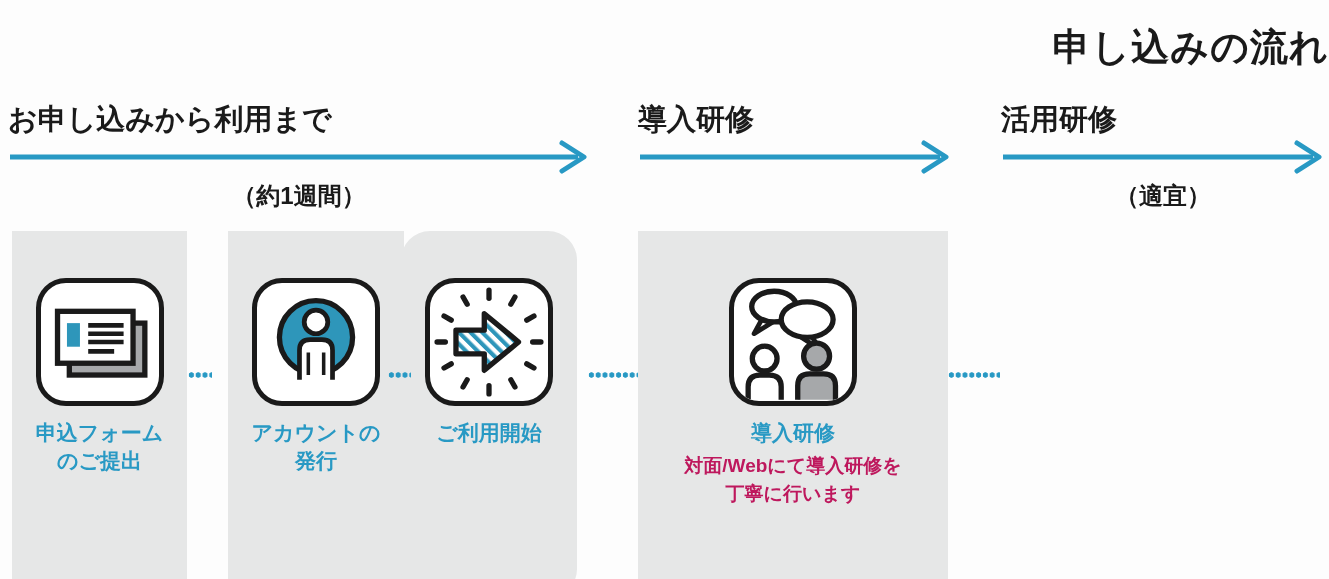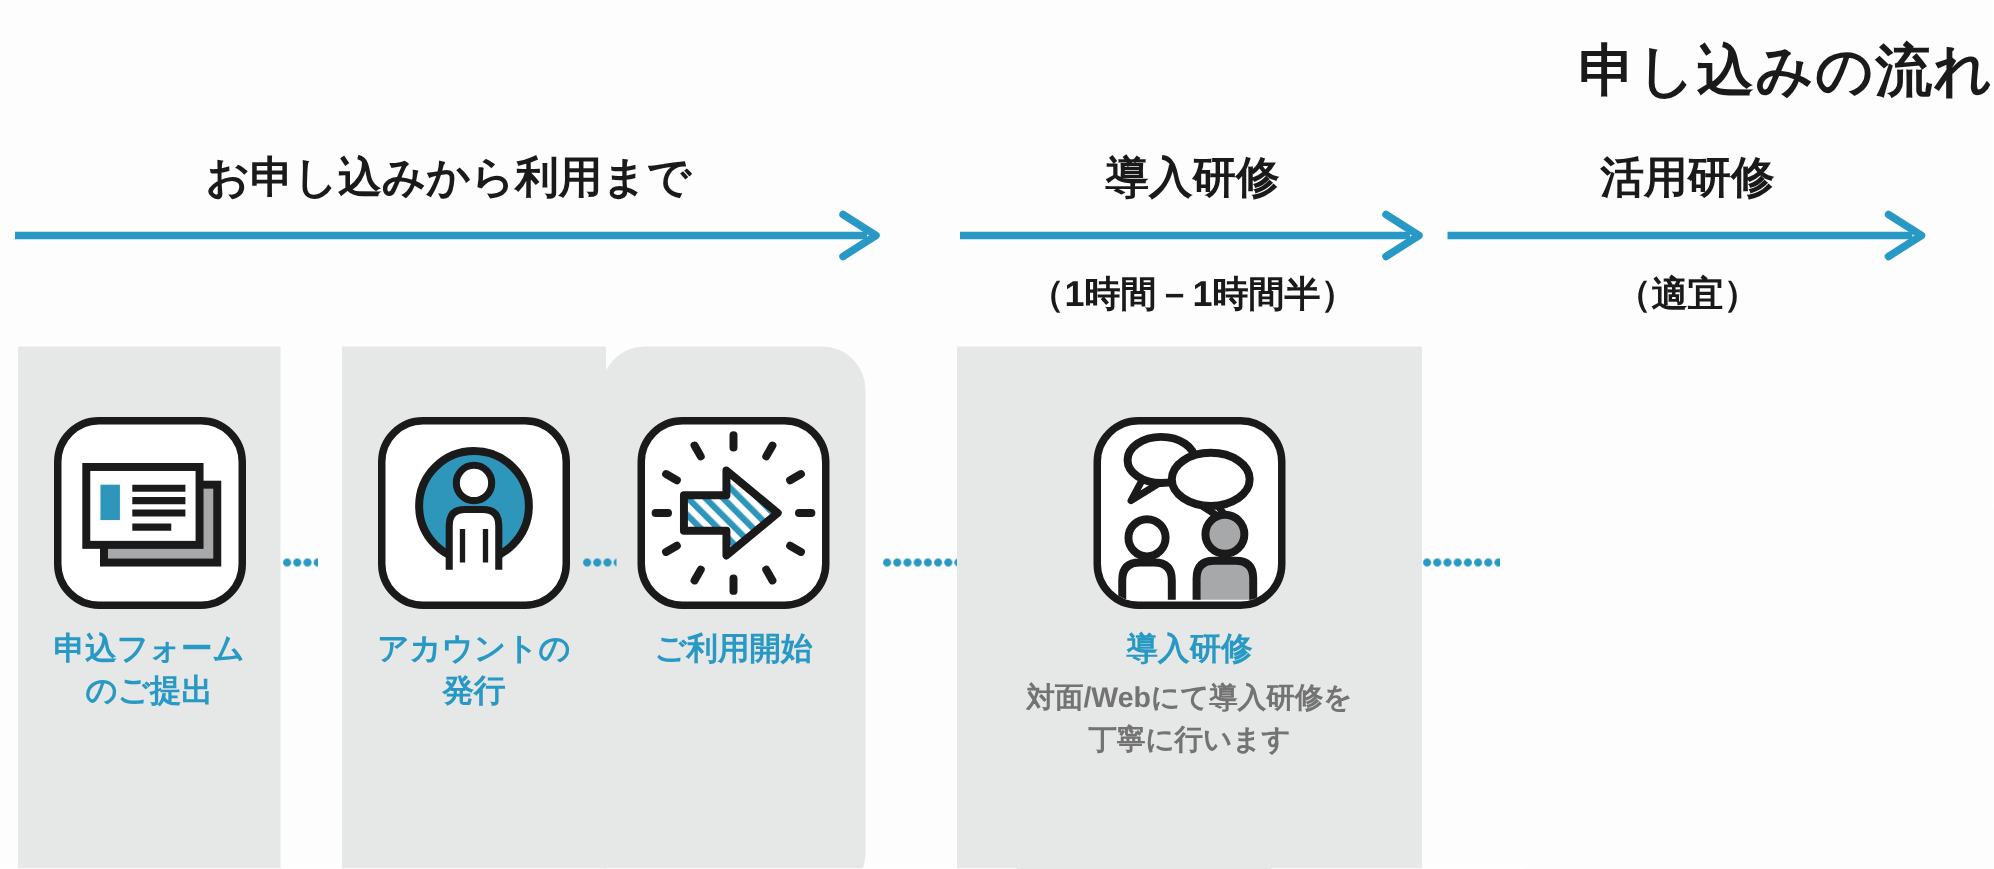--- a/index.html
+++ b/index.html
@@ -7,70 +7,70 @@
     position:relative; width:1329px; height:579px; background:#fdfdfd;
     font-family:"Liberation Sans","DejaVu Sans",sans-serif; color:#1a1a1a;
     overflow:hidden;
   }
   .title {
     position:absolute; top:22px; left:0; width:100%; margin:0;
     text-align:right; font-size:38px; font-weight:800; letter-spacing:1px;
   }
   .phase { position:absolute; top:100px; }
   .phase-label {
-    text-align:center; font-size:29px; font-weight:800; line-height:38px; height:38px;
+    font-size:29px; font-weight:800; line-height:38px; height:38px;
     white-space:nowrap;
   }
   .arrow-svg { display:block; }
   .phase-duration { text-align:center; font-size:24px; font-weight:800; margin-top:4px; white-space:nowrap; }
   .card { position:absolute; top:231px; height:367px; background:#e6e7e7; }
   .icon-box {
     width:128px; height:128px; margin:47px auto 0; background:#ffffff;
     border:5px solid #1a1a1a; border-radius:30px; box-sizing:border-box; overflow:hidden;
   }
   .icon-box svg { display:block; width:100%; height:100%; }
   .step-label {
     margin-top:13px; text-align:center; font-size:21px; font-weight:800;
     color:#2899c4; white-space:pre-line; line-height:1.35;
   }
   .step-desc {
     margin-top:5px; text-align:center; font-size:19px; font-weight:700;
-    color:#737373; white-space:pre-line; line-height:1.45;
+    color:#be185d; white-space:pre-line; line-height:1.45;
   }
   .dots {
     position:absolute; top:371px; height:8px;
     background-image:radial-gradient(circle, #2899c4 2.4px, rgba(0,0,0,0) 3px);
     background-size:6.8px 8px; background-repeat:repeat-x; background-position:left center;
   }
 </style>
 </head>
 <body>
 
 <div class="canvas">
 
   <h1 class="title">申し込みの流れ</h1>
 
   <div class="phase" style="left:8px; width:582px;">
     <div class="phase-label">お申し込みから利用まで</div>
     <svg class="arrow-svg" width="582" height="38" viewBox="0 0 582 38">
       <line x1="2" y1="19" x2="570" y2="19" stroke="#2899c4" stroke-width="5"></line>
       <path d="M554 5 L576 19 L554 33" fill="none" stroke="#2899c4" stroke-width="5" stroke-linecap="round" stroke-linejoin="round"></path>
     </svg>
+    <div class="phase-duration">（約1週間）</div>
   </div>
 
   <div class="phase" style="left:638px; width:314px;">
     <div class="phase-label">導入研修</div>
     <svg class="arrow-svg" width="314" height="38" viewBox="0 0 314 38">
       <line x1="2" y1="19" x2="302" y2="19" stroke="#2899c4" stroke-width="5"></line>
       <path d="M286 5 L308 19 L286 33" fill="none" stroke="#2899c4" stroke-width="5" stroke-linecap="round" stroke-linejoin="round"></path>
     </svg>
-    <div class="phase-duration">（1時間－1時間半）</div>
   </div>
 
-  <div class="phase" style="left:963px; width:324px;">
+  <div class="phase" style="left:1001px; width:324px;">
     <div class="phase-label">活用研修</div>
     <svg class="arrow-svg" width="324" height="38" viewBox="0 0 324 38">
       <line x1="2" y1="19" x2="312" y2="19" stroke="#2899c4" stroke-width="5"></line>
       <path d="M296 5 L318 19 L296 33" fill="none" stroke="#2899c4" stroke-width="5" stroke-linecap="round" stroke-linejoin="round"></path>
     </svg>
     <div class="phase-duration">（適宜）</div>
   </div>
 
   <div class="card" style="left:12px; width:175px;">
     <div class="icon-box">

